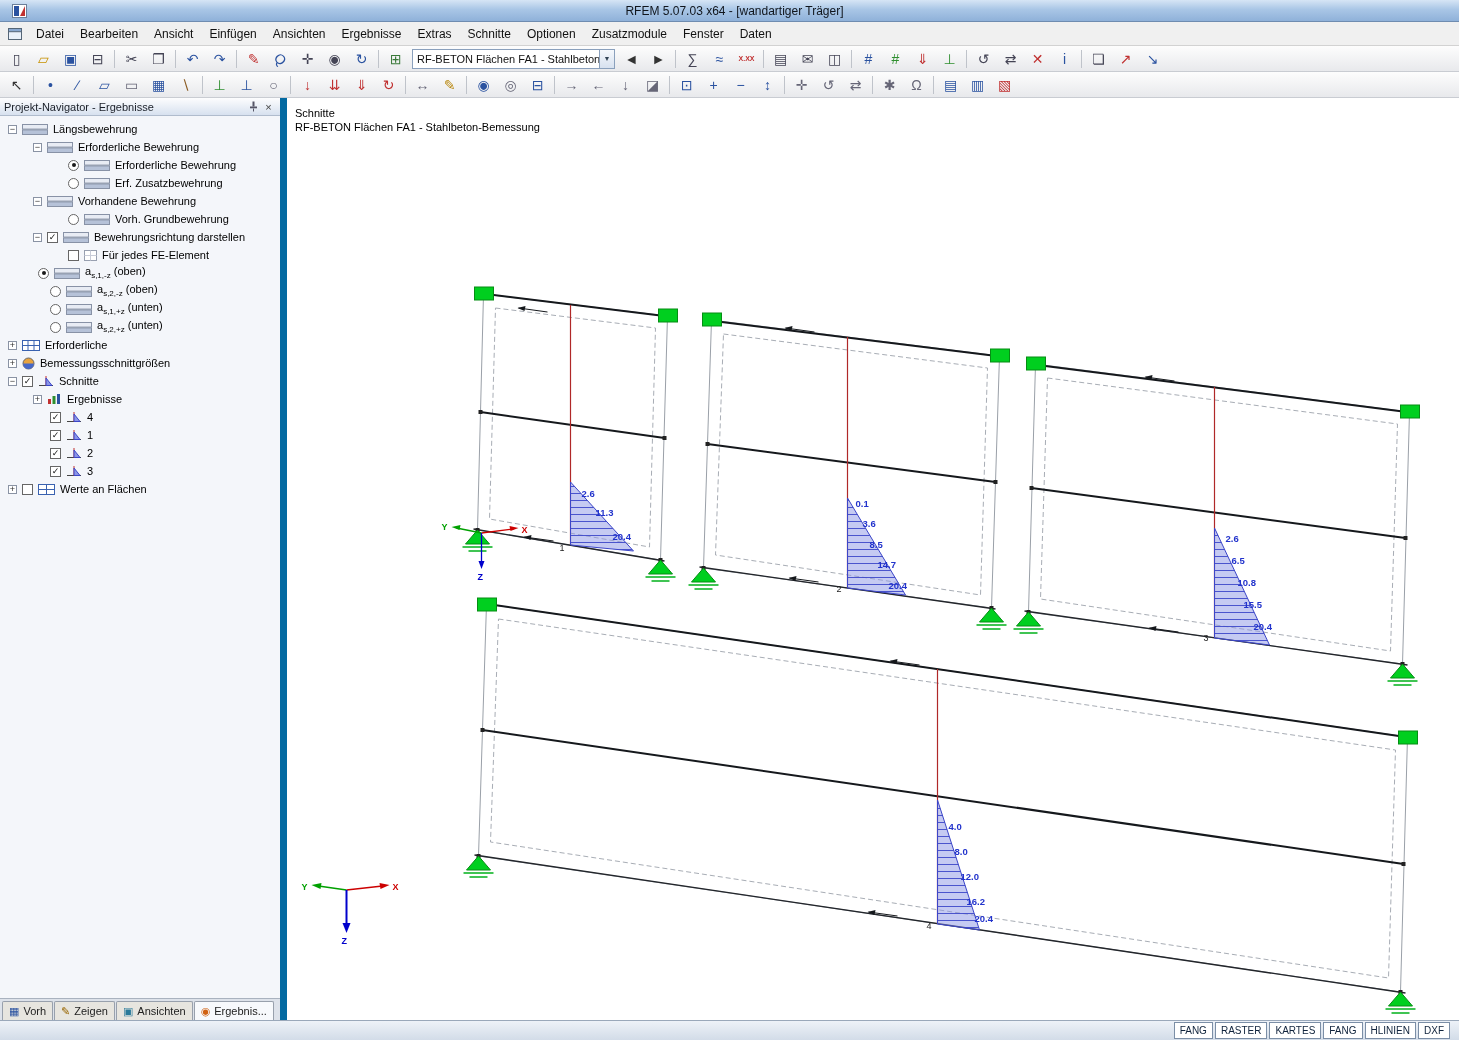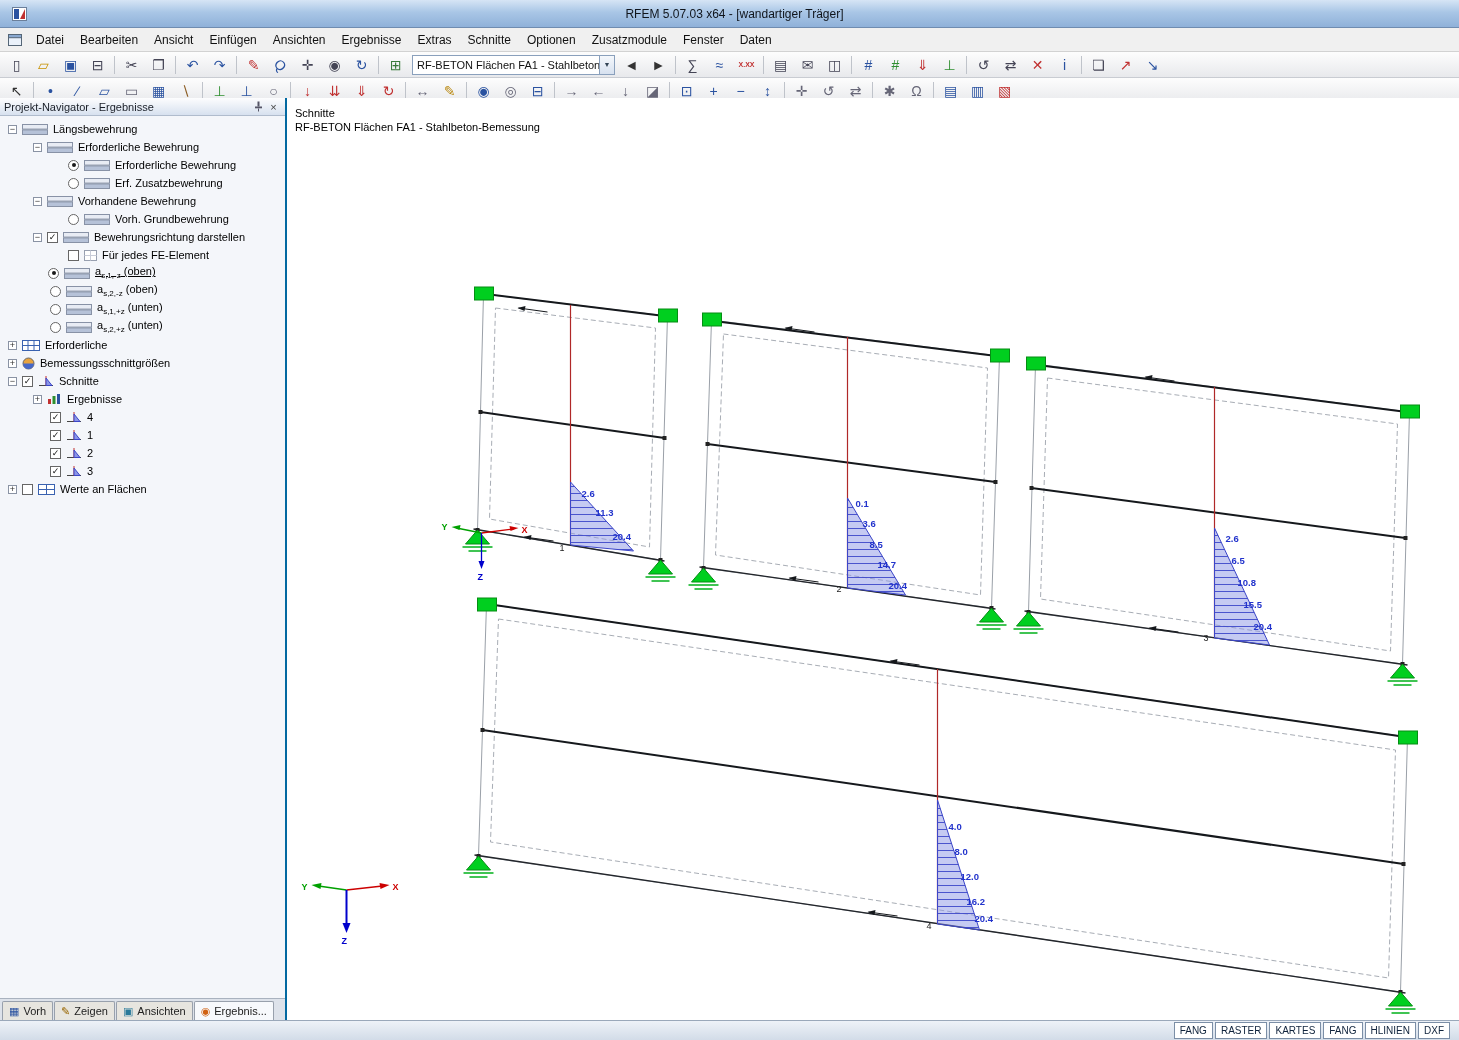--- a/index.html
+++ b/index.html
@@ -1,21 +1,21 @@
 <!DOCTYPE html>
 <html><head>
 <meta charset="utf-8">
 <style>
   *{margin:0;padding:0;box-sizing:border-box}
   html,body{width:1459px;height:1040px;overflow:hidden;background:#d8dde4;
     font-family:"Liberation Sans",sans-serif;}
   #app{position:relative;width:1459px;height:1040px;background:#e8ebef;font-size:12px;}
 
   
-  .titlebar{height:28px;background:linear-gradient(#d6e5f5,#a9c6e6 45%,#8fb1d9);
+  .titlebar{height:22px;background:linear-gradient(#d6e5f5,#a9c6e6 45%,#8fb1d9);
     display:flex;align-items:center;border-bottom:1px solid #6f8cb0;padding-left:8px;}
   .app-icon{width:16px;height:15px;margin:0 4px;display:flex;align-items:center}
   .title-text{flex:1;text-align:center;font-size:12px;color:#10151c;}
   .tb-right-pad{width:22px}
 
   
   .menubar{height:24px;background:#f0f0f0;display:flex;align-items:center;
     border-bottom:1px solid #d2d2d2;padding-left:2px;}
   .child-icon{margin:0 6px 0 6px;display:flex;align-items:center}
   .menu-item{padding:4px 8px;font-size:12px;color:#111;cursor:default}
@@ -30,21 +30,21 @@
   .g.rot45{transform:rotate(45deg);display:inline-block}
   .tb-sep{width:1px;height:18px;background:#bfc3ca;margin:0 3px;flex:none}
   .combo{display:flex;align-items:center;height:20px;border:1px solid #8aa0bc;background:#fff;
     margin:0 3px;flex:none}
   .combo-text{width:186px;padding:0 4px;font-size:11px;white-space:nowrap;overflow:hidden;color:#111}
   .combo-arrow{width:15px;height:100%;background:linear-gradient(#f5f8fc,#d7e1ef);
     border-left:1px solid #8aa0bc;font-size:7px;display:flex;align-items:center;justify-content:center;color:#345}
 
   
   .main{position:absolute;top:98px;left:0;right:0;bottom:20px;display:flex;}
-  .navigator{width:287px;flex:none;background:#f2f4f8;border-right:2px solid #0369a1;
+  .navigator{width:287px;flex:none;background:#f2f4f8;border-right:7px solid #0369a1;
     display:flex;flex-direction:column}
   .nav-header{height:18px;flex:none;background:linear-gradient(#fdfdfe,#d7e1ef);
     border-bottom:1px solid #b0bccd;display:flex;align-items:center;font-size:11px;
     padding:0 4px;color:#1a1f28}
   .nav-title{flex:1}
   .hbtn{width:15px;height:14px;display:flex;align-items:center;justify-content:center;
     font-size:11px;color:#444;cursor:default}
   .tree{flex:1;overflow:hidden;padding-top:4px;background:#f4f6fa}
   .tree-row{display:flex;align-items:center;height:18px;font-size:11px;white-space:nowrap;color:#000;cursor:default}
   .expander{width:9px;height:9px;flex:none;border:1px solid #8a93a4;background:#fff;
@@ -441,21 +441,21 @@
             <span class="checkbox"></span>
             <span class="ticon">
               <svg width="13" height="11" viewBox="0 0 13 11">
                 <rect x="0.5" y="0.5" width="12" height="10" fill="#fff" stroke="#98a0b0"></rect>
                 <line x1="6.5" y1="0.5" x2="6.5" y2="10.5" stroke="#c8ccd8"></line>
                 <line x1="0.5" y1="5.5" x2="12.5" y2="5.5" stroke="#c8ccd8"></line>
               </svg>
             </span>
             <span class="tlabel">Für jedes FE-Element</span>
           </div>
-          <div class="tree-row" style="padding-left: 48px; text-decoration: underline;">
+          <div class="tree-row" style="padding-left: 38px;">
             <span class="radio on"></span>
             <span class="ticon">
               <svg width="26" height="11" viewBox="0 0 26 11">
                 <rect x="0.5" y="0.5" width="25" height="4.6" fill="#e8ecf4" stroke="#8892a6"></rect>
                 <rect x="0.5" y="5.9" width="25" height="4.6" fill="#b6c2d8" stroke="#8892a6"></rect>
               </svg>
             </span>
             <span class="tlabel"><span>a</span><sub class="ssub">s,1,-z</sub><span> (oben)</span></span>
           </div>
           <div class="tree-row" style="padding-left: 50px;">

